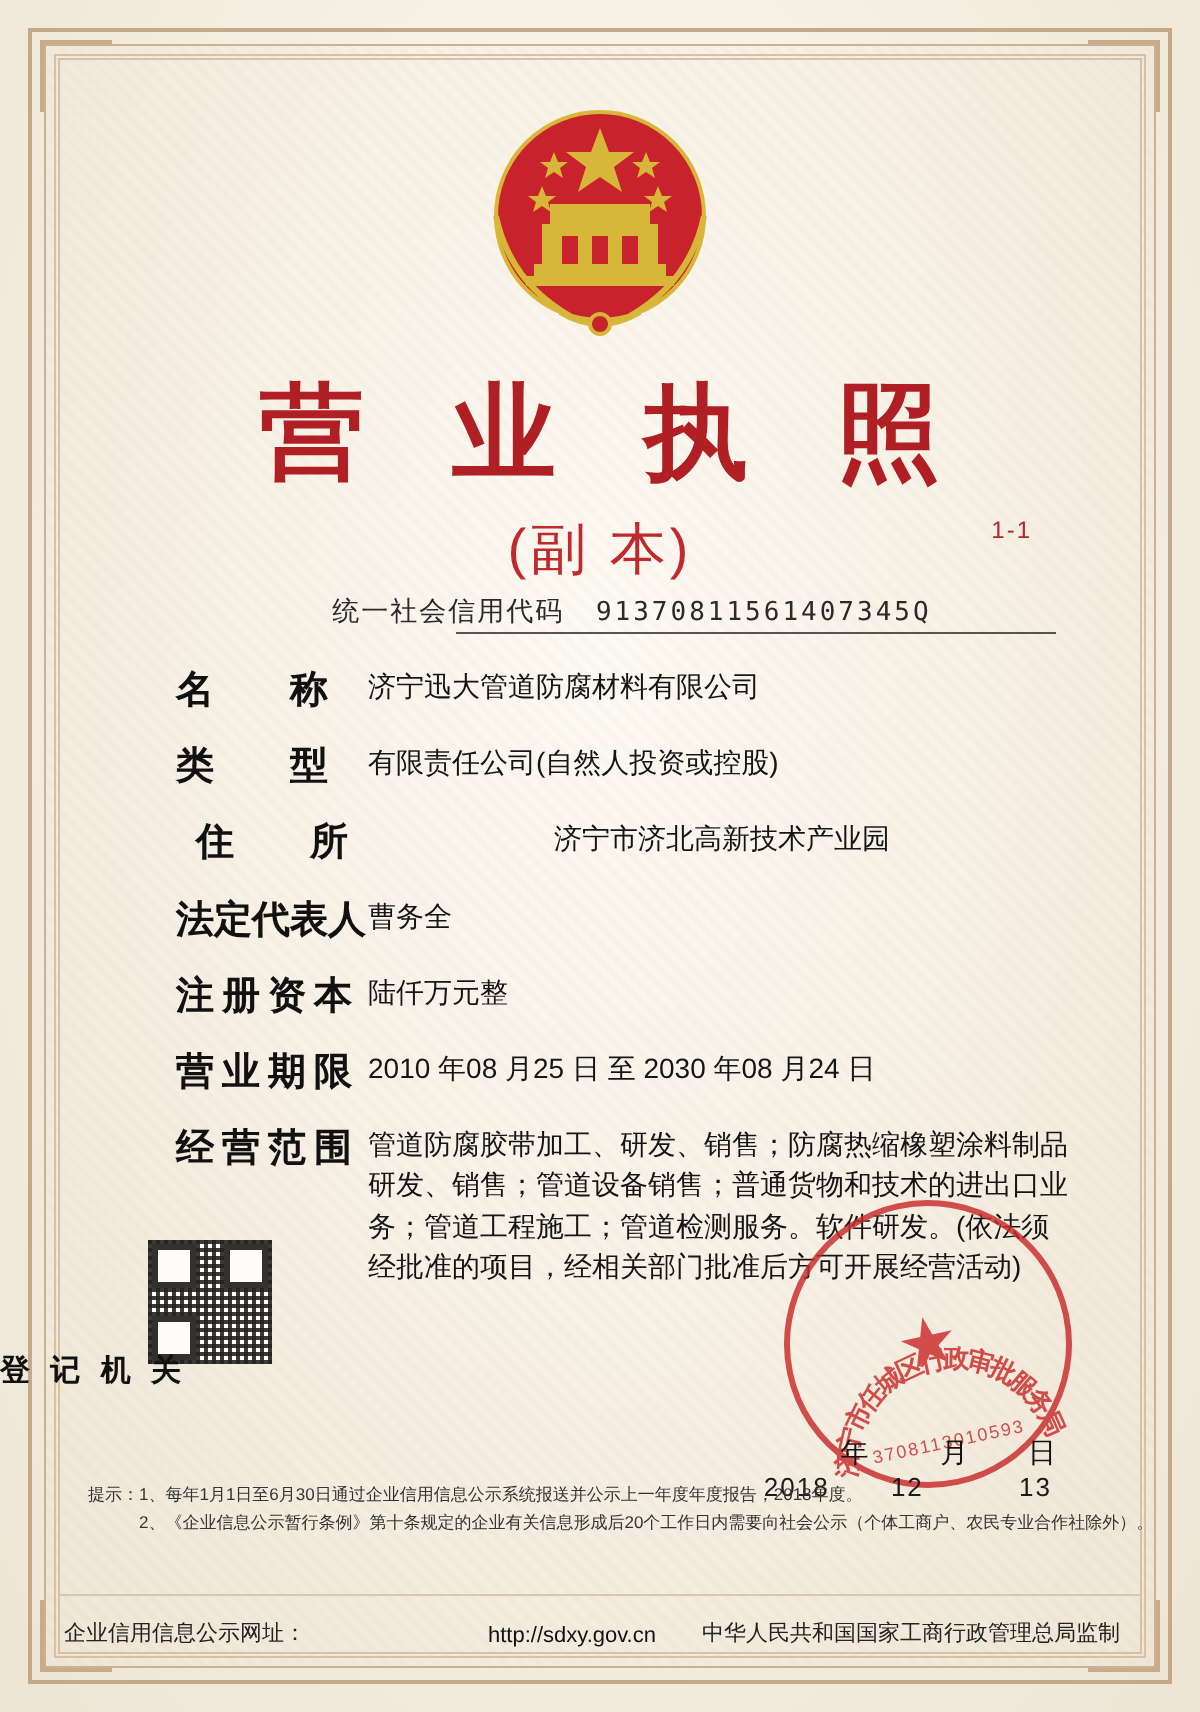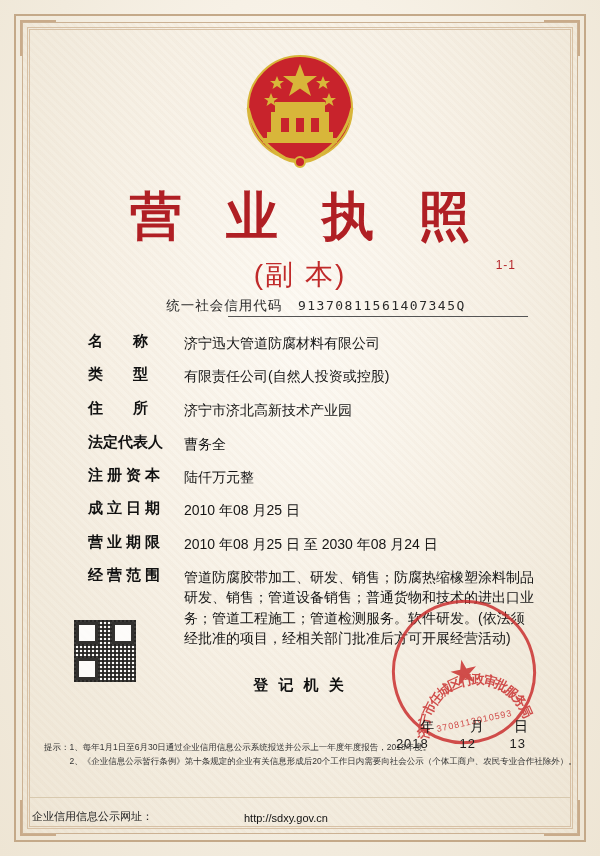--- a/index.html
+++ b/index.html
@@ -127,34 +127,34 @@
     right: 62px;
   }
   .row {
     display: flex;
     align-items: flex-start;
     margin-bottom: 12px;
   }
   .row .label {
     width: 96px;
     flex: 0 0 96px;
-    font-size: 15px;
+    font-size: 19px;
     color: #111;
     letter-spacing: 0px;
     font-weight: bold;
   }
   .row .label.sp3 { letter-spacing: 4px; }
   .row .value {
     flex: 1;
     font-size: 14px;
     color: #151515;
     line-height: 1.45;
     padding-top: 1px;
   }
-  .row.tall { margin-bottom: 13px; }
+  .row.tall { margin-bottom: 13px; text-align: center; }
 
   .scope {
     font-size: 12.5px;
     line-height: 1.5;
     letter-spacing: 0px;
     color: #151515;
   }
 
   
   .qr {
@@ -185,21 +185,21 @@
     border: 3px solid #111;
     background: #fff;
   }
 
   
   .registry {
     position: absolute;
     top: 676px;
     left: 0;
     width: 100%;
-    text-align: center;
+    text-align: left;
     font-size: 15px;
     font-weight: bold;
     letter-spacing: 3px;
     color: #111;
   }
 
   
   .seal {
     position: absolute;
     left: 392px;
@@ -256,21 +256,21 @@
   .issue-filled {
     position: absolute;
     top: 736px;
     right: 74px;
     font-size: 13px;
     color: #1b1b1b;
     letter-spacing: 1px;
   }
   .issue-filled span { display: inline-block; }
   .y { margin-right: 26px; }
-  .m { margin-right: 29px; }
+  .m { margin-right: 43px; }
 
   
   .notes {
     position: absolute;
     left: 44px;
     right: 44px;
     top: 740px;
     font-size: 8.5px;
     color: #333;
     line-height: 1.7;
@@ -368,24 +368,20 @@
       <div class="label">住　　所</div>
       <div class="value">济宁市济北高新技术产业园</div>
     </div>
     <div class="row">
       <div class="label">法定代表人</div>
       <div class="value">曹务全</div>
     </div>
     <div class="row">
       <div class="label sp3">注册资本</div>
       <div class="value">陆仟万元整</div>
-    </div>
-    <div class="row">
-      <div class="label sp3">成立日期</div>
-      <div class="value date-val">2010 年08 月25 日</div>
     </div>
     <div class="row">
       <div class="label sp3">营业期限</div>
       <div class="value date-val">2010 年08 月25 日 至 2030 年08 月24 日</div>
     </div>
     <div class="row">
       <div class="label sp3">经营范围</div>
       <div class="value scope">管道防腐胶带加工、研发、销售；防腐热缩橡塑涂料制品研发、销售；管道设备销售；普通货物和技术的进出口业务；管道工程施工；管道检测服务。软件研发。(依法须经批准的项目，经相关部门批准后方可开展经营活动)</div>
     </div>
   </div>
@@ -430,15 +426,16 @@
   <div class="notes">
     <div class="n-line">提示：1、每年1月1日至6月30日通过企业信用信息公示系统报送并公示上一年度年度报告，2018年度。</div>
     <div class="n-line">　　　2、《企业信息公示暂行条例》第十条规定的企业有关信息形成后20个工作日内需要向社会公示（个体工商户、农民专业合作社除外）。</div>
   </div>
 
   <div class="hline"></div>
 
   <div class="footer">
     <div class="footer-left">企业信用信息公示网址：</div>
     <div class="url">http://sdxy.gov.cn</div>
+    <div class="footer-right">中华人民共和国国家工商行政管理总局监制</div>
   </div>
 
 </div>
 
 </body></html>

